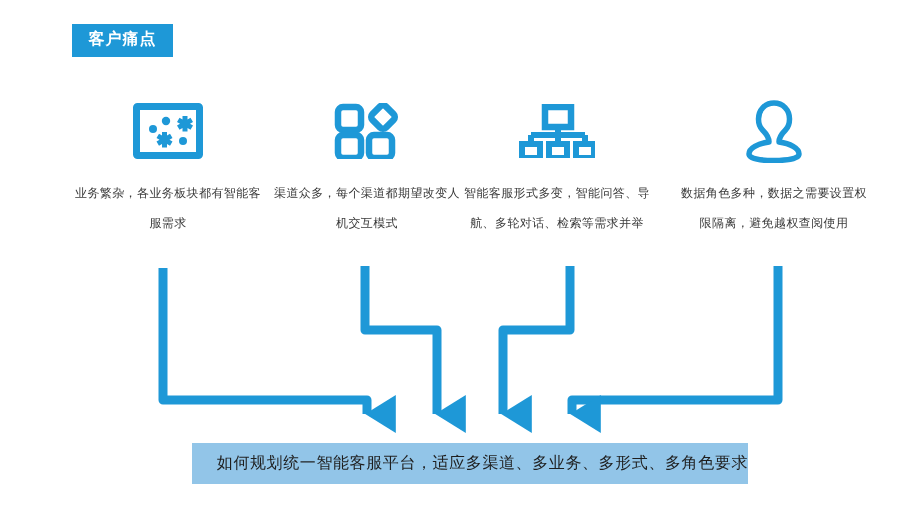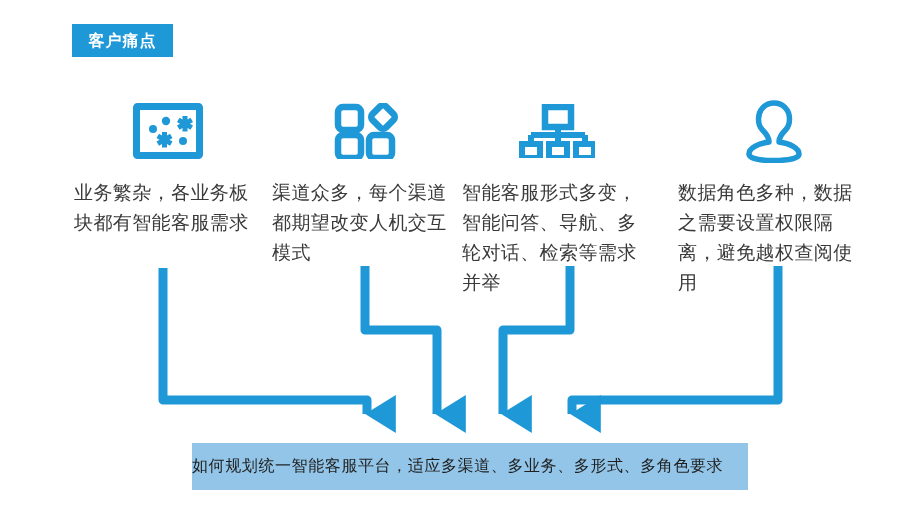--- a/index.html
+++ b/index.html
@@ -22,21 +22,21 @@
 
   
   #header-badge {
     position: absolute;
     left: 72px;
     top: 24px;
     width: 101px;
     height: 33px;
     background: #1e98d7;
     color: #ffffff;
-    font-family: Liberation Serif, serif;
+    font-family: Liberation Mono, monospace;
     font-weight: bold;
     font-size: 16px;
     line-height: 33px;
     text-align: center;
     letter-spacing: 1px;
     box-sizing: border-box;
   }
 
   
   .column {
@@ -45,21 +45,22 @@
   }
   .col-icon {
     position: relative;
     height: 78px;
     display: flex;
     align-items: center;
     justify-content: center;
   }
   .col-text {
     margin-top: 8px;
-    font-size: 19px;
+    text-align: center;
+    font-size: 12px;
     line-height: 30px;
     color: #3a3a3a;
     letter-spacing: 0.4px;
   }
 
   #col-1 { left: 74px;  width: 188px; }
   #col-2 { left: 272px; width: 190px; }
   #col-3 { left: 462px; width: 190px; }
   #col-4 { left: 658px; width: 192px; margin-left: 20px; }
 
@@ -72,25 +73,25 @@
     height: 523px;
     pointer-events: none;
   }
 
   
   #bottom-banner {
     position: absolute;
     left: 192px;
     top: 443px;
     width: 556px;
-    height: 47px;
+    height: 41px;
     background: #92c5e8;
     display: flex;
     align-items: center;
-    justify-content: flex-start;
+    justify-content: flex-end;
     box-sizing: border-box;
   }
   #bottom-banner-label {
     font-size: 16px;
     color: #1f1f1f;
     letter-spacing: 0.6px;
     white-space: nowrap;
   }
 </style>
 </head>

